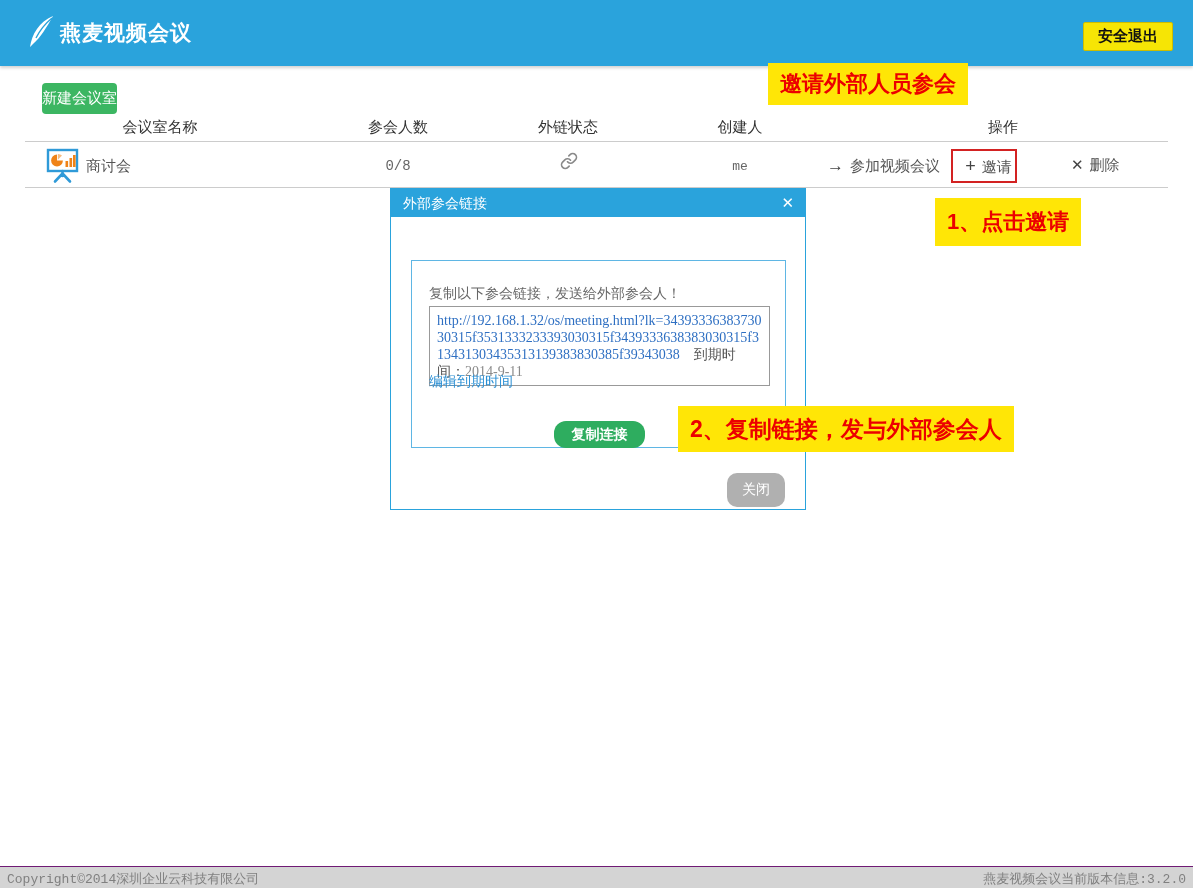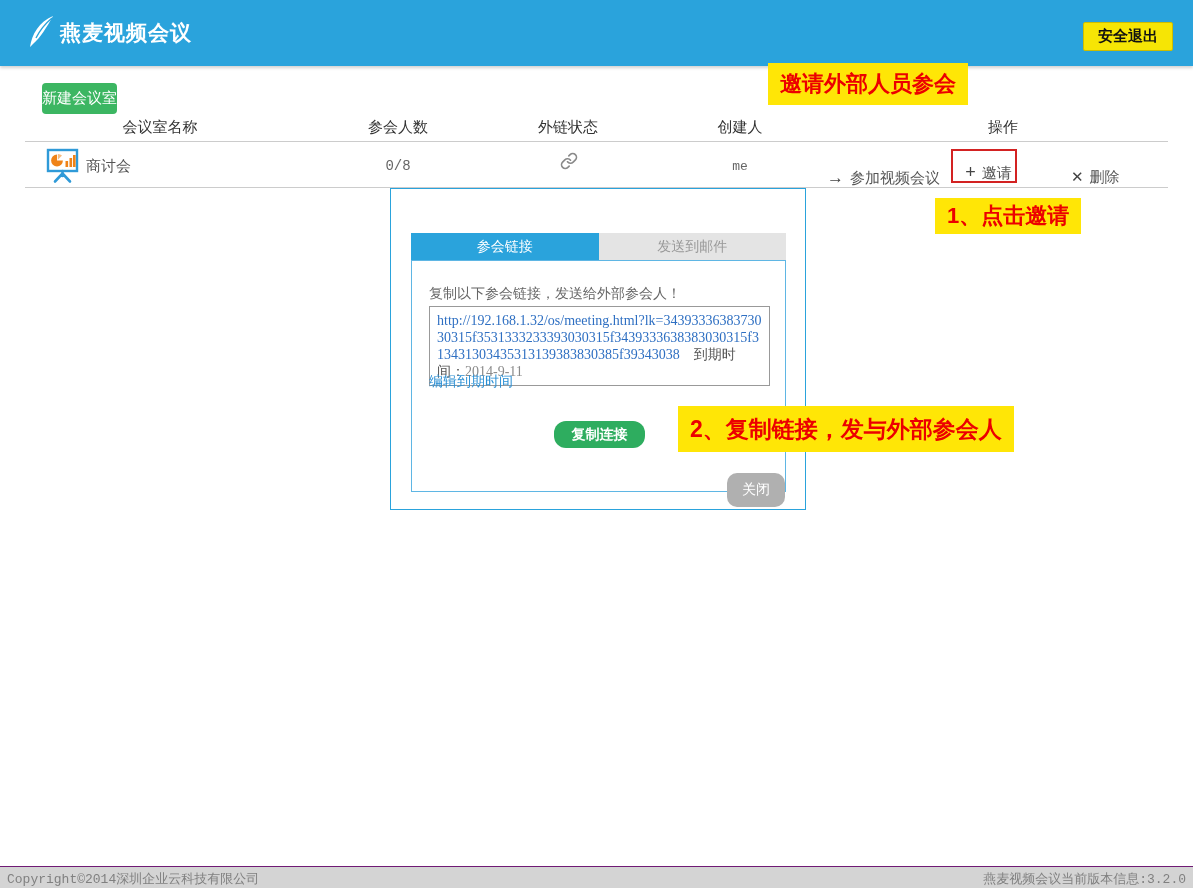--- a/index.html
+++ b/index.html
@@ -20,44 +20,44 @@
   .new-room-btn { position:absolute; left:42px; top:83px; background:#3cb662; color:#fff; border:none;
                   border-radius:4px; font-size:15px; padding:6px 0; cursor:pointer; font-family:inherit; }
 
   
   .col-header { position:absolute; top:118px; transform:translateX(-50%); font-size:15px; color:#333; white-space:nowrap; }
   .hairline { position:absolute; left:25px; right:25px; height:1px; background:#ccc; }
   .row-item { position:absolute; white-space:nowrap; color:#555; font-size:15px; }
   .mono { font-family:"Liberation Mono","DejaVu Sans Mono",monospace; color:#666; }
   .room-icon { position:absolute; left:44px; top:147px; }
   .link-icon { position:absolute; left:560px; top:152px; }
-  .action { cursor:pointer; color:#555;margin-top:12px; }
+  .action { cursor:pointer; color:#555; }
   .action .glyph { color:#444; margin-right:6px; font-size:17px; }
   .invite-box { position:absolute; left:951px; top:149px; width:66px; height:34px; border:2px solid #d32222;
                 display:flex; align-items:center; justify-content:center;padding-left:9px; }
 
   
   .ann { position:absolute; background:#ffe606; color:#ec0000; font-weight:bold;
          display:flex; align-items:center; padding:0 12px; white-space:nowrap; }
   .ann-top   { left:768px; top:63px;  height:42px; font-size:22px; }
-  .ann-step1 { left:935px; top:198px; height:36px; font-size:22px; }
+  .ann-step1 { left:935px; top:198px; height:48px; font-size:22px; }
   .ann-step2 { left:678px; top:406px; height:46px; font-size:23px; }
 
   
   .dialog { position:absolute; left:390px; top:188px; width:416px; height:322px; background:#fff;
             border:1px solid #2aa3dc; }
   .dialog-titlebar { position:absolute; top:0; left:0; right:0; height:28px; background:#2aa3dc;
                      color:#fff; font-size:14px; line-height:28px; padding-left:12px; }
   .dialog-close { position:absolute; right:11px; top:0; line-height:28px; color:#fff; font-size:15px;
                   font-weight:bold; cursor:pointer; }
   .tabs { position:absolute; left:20px; top:44px; width:375px; height:27px; display:flex; }
   .tab { flex:1; text-align:center; line-height:27px; font-size:14px; cursor:pointer; }
   .tab.active { background:#2aa3dc; color:#fff; }
   .tab.inactive { background:#e4e4e4; color:#999; }
-  .tab-panel { position:absolute; left:20px; top:71px; width:375px; height:232px; border:1px solid #5fb6e4; background:#fff; }
+  .tab-panel { position:absolute; left:20px; top:71px; width:375px; height:188px; border:1px solid #5fb6e4; background:#fff; }
   .instruction { position:absolute; left:17px; top:24px; font-size:14px; color:#666; }
   .url-box { position:absolute; left:17px; top:45px; width:341px; border:1px solid #999; padding:5px 7px;
              font-family:"Liberation Serif","DejaVu Serif",serif; font-size:14px; line-height:17px; }
   .url-text { color:#2e6fc2; word-break:break-all; }
   .expire-label { font-family:"Liberation Sans","DejaVu Sans",sans-serif; color:#555; margin-left:14px; }
   .expire-date { color:#8a8a8a; }
   .edit-expire { position:absolute; left:17px; top:112px; color:#2a8fd4; font-size:14px; cursor:pointer; }
   .copy-btn { position:absolute; left:142px; top:160px; width:91px; height:27px; background:#2ead5f; color:#fff;
               border:none; border-radius:12px; font-size:14px; font-weight:bold; cursor:pointer; font-family:inherit; }
   .close-btn { position:absolute; right:20px; top:284px; width:58px; height:34px; background:#b0b0b0; color:#fff;
@@ -127,25 +127,25 @@
       </span>
     </div>
 
     <span class="row-item action" style="left:1071px; top:156px">
       <span class="glyph" style="font-size:15px">✕</span><span>删除</span>
     </span>
   </div>
   <div class="hairline" style="top:187px"></div>
 
   <div class="dialog">
+    <div class="dialog-titlebar">
+      <span>外部参会链接</span>
+      <span class="dialog-close">✕</span>
+    </div>
 
-    <div class="tabs">
-      <div class="tab active">参会链接</div>
-      <div class="tab inactive">发送到邮件</div>
-    </div>
 
     <div class="tab-panel">
       <div class="instruction">复制以下参会链接，发送给外部参会人！</div>
       <div class="url-box"><span class="url-text">http://192.168.1.32/os/meeting.html?lk=3439333638373030315f3531333233393030315f3439333638383030315f313431303435313139383830385f39343038</span><span class="expire-label">到期时间：</span><span class="expire-date">2014-9-11</span></div>
       <span class="edit-expire">编辑到期时间</span>
       <button class="copy-btn">复制连接</button>
     </div>
 
     <button class="close-btn">关闭</button>
   </div>

